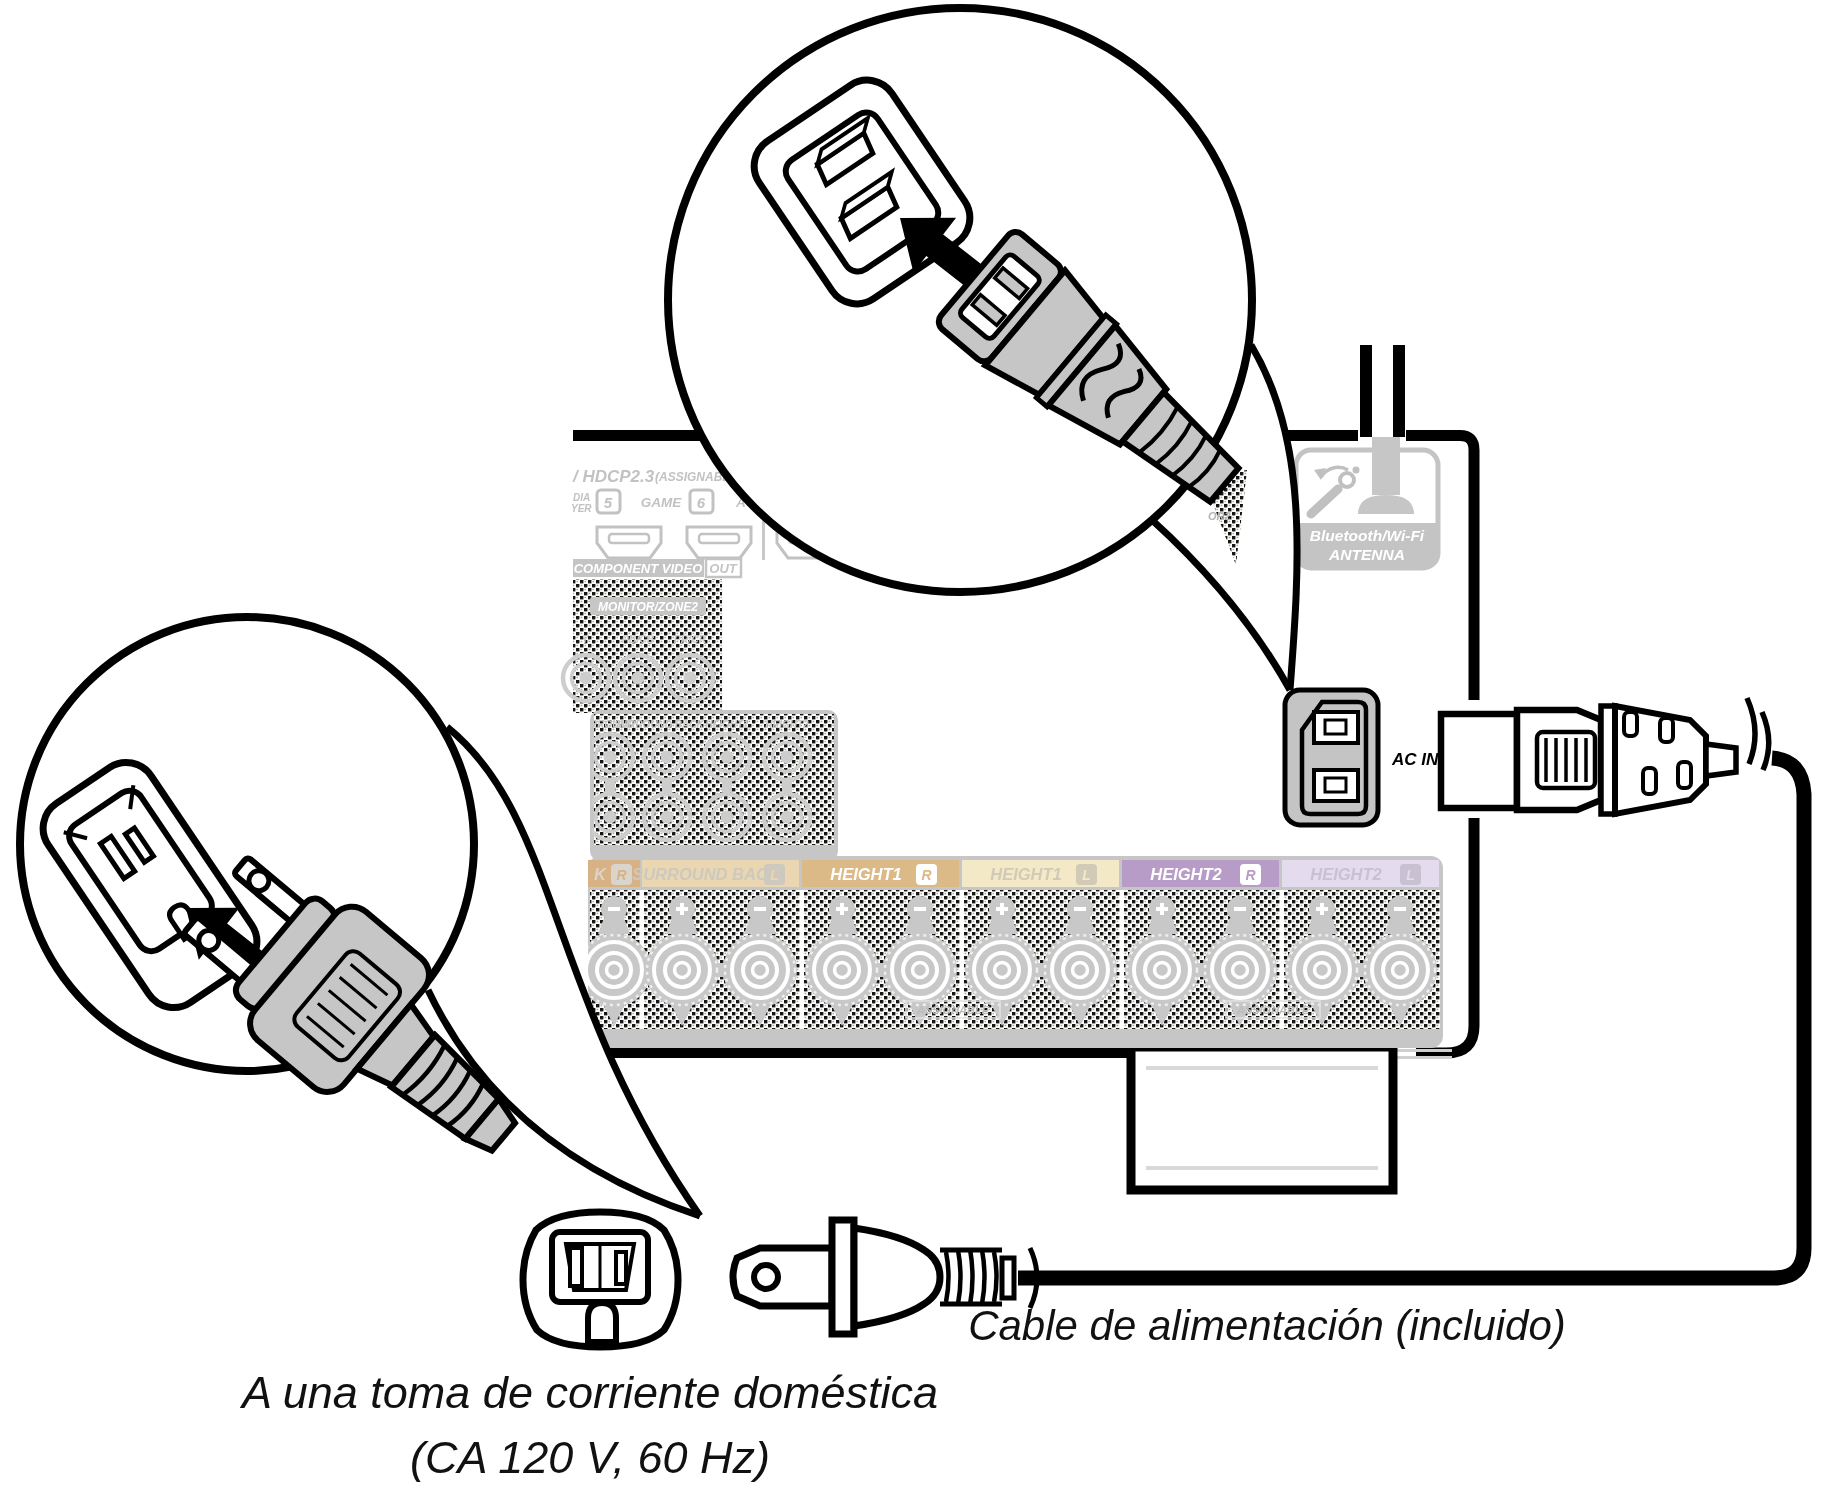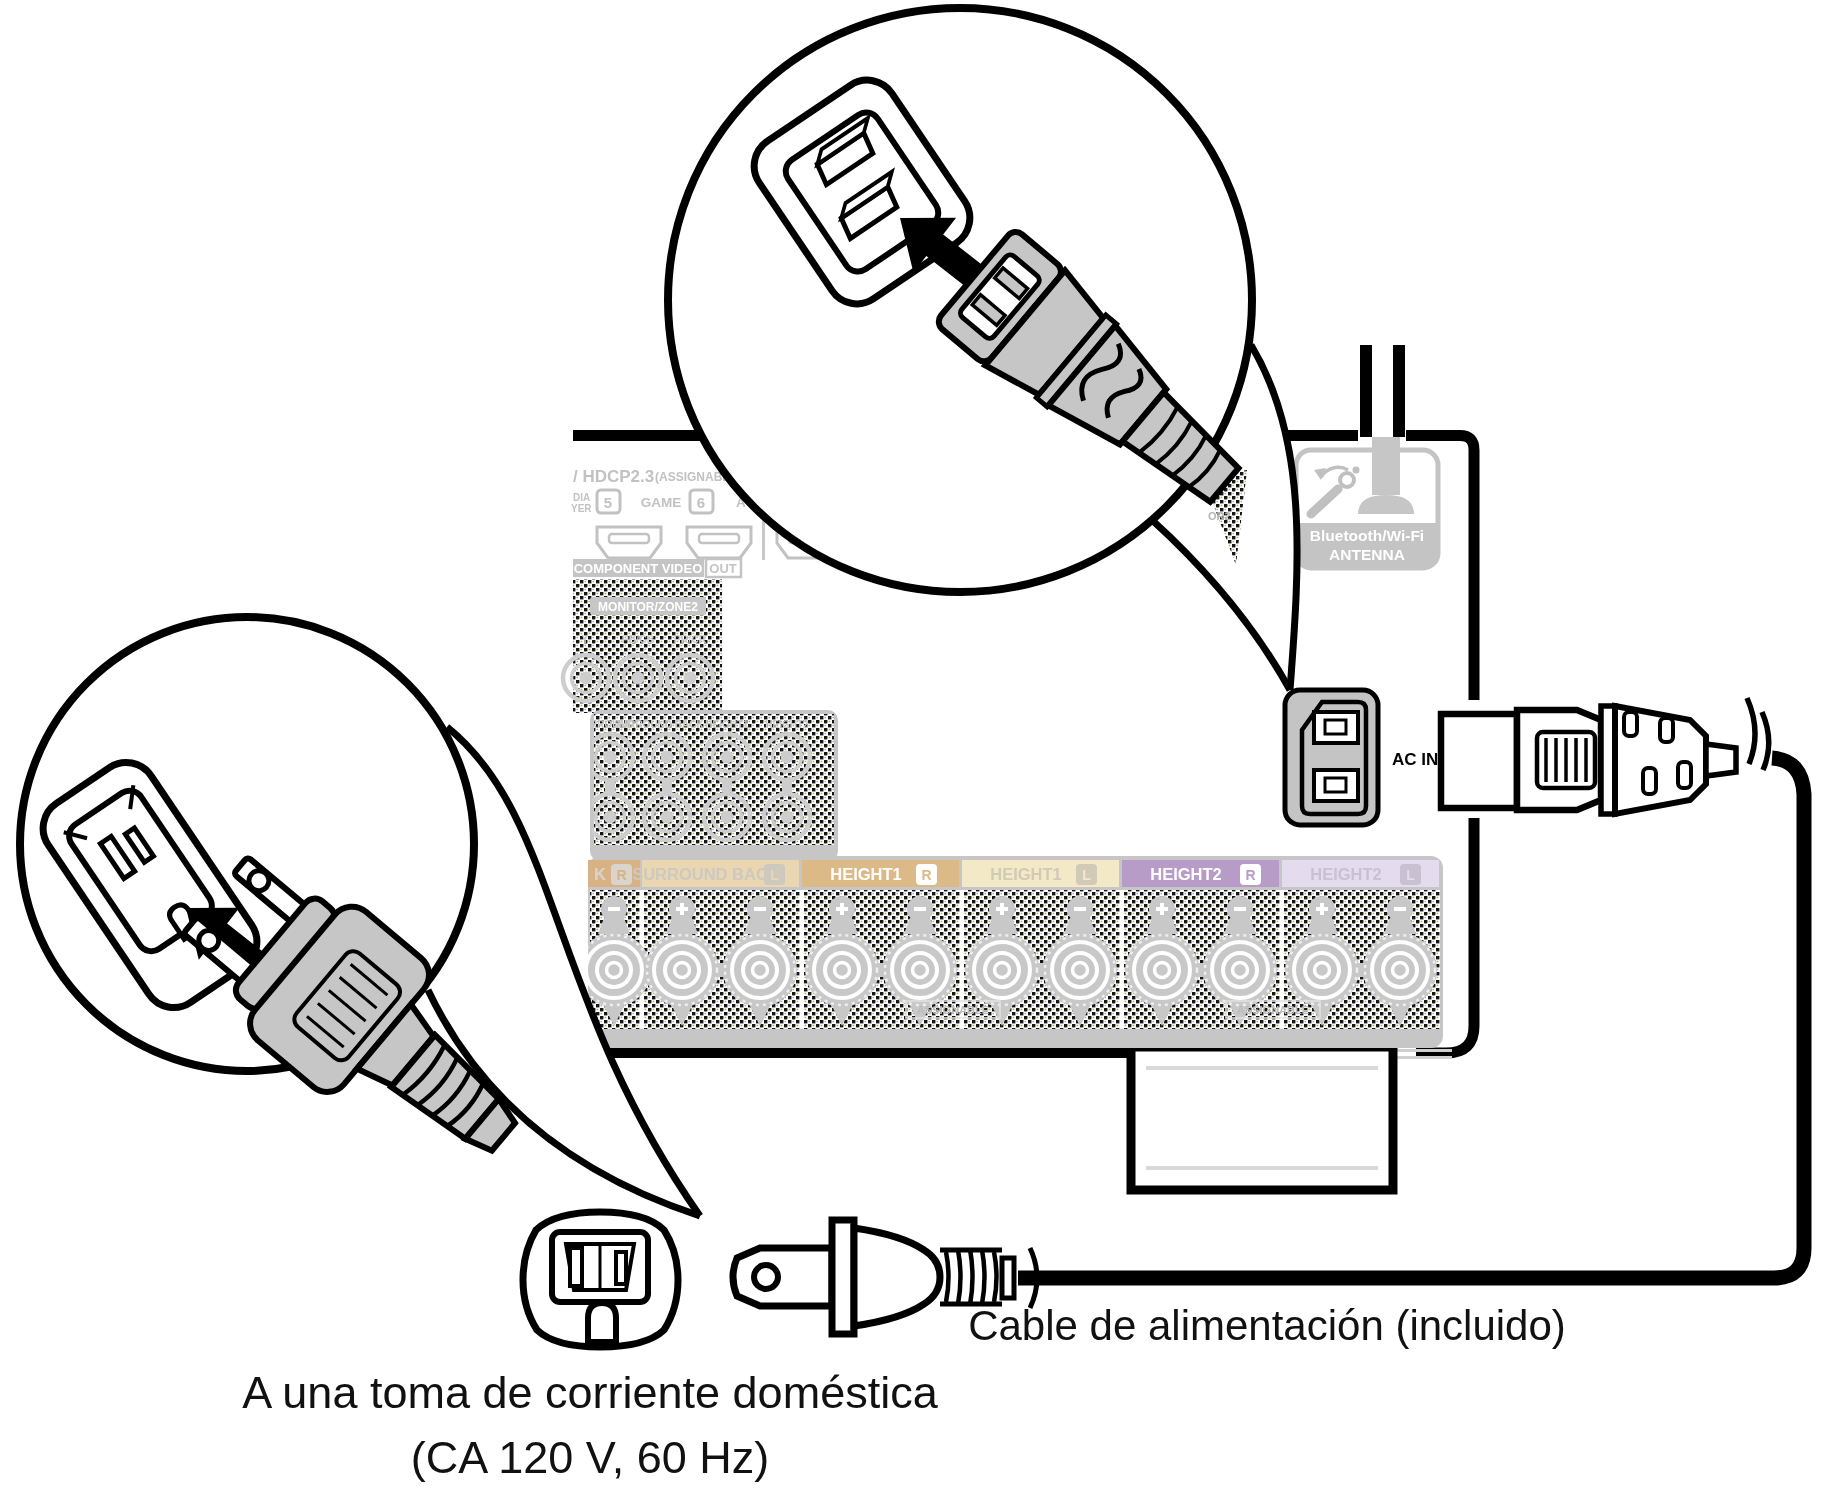--- a/index.html
+++ b/index.html
@@ -1,17 +1,17 @@
 <!DOCTYPE html>
 <html><head>
 <meta charset="utf-8">
 <style>
   html,body{margin:0;padding:0;background:#fff;}
   .stage{position:relative;width:1822px;height:1501px;background:#fff;overflow:hidden;
-         font-family:"Liberation Sans",sans-serif;}
+         font-family:"Liberation Sans",sans-serif;font-style:italic;}
   svg text{font-family:"Liberation Sans",sans-serif;}
   .cap{font-size:45px;fill:#111;}
   .cap2{font-size:42px;fill:#111;}
 </style>
 </head>
 <body>
 
 <div class="stage">
 <svg width="1822" height="1501" viewBox="0 0 1822 1501">
   <defs>

